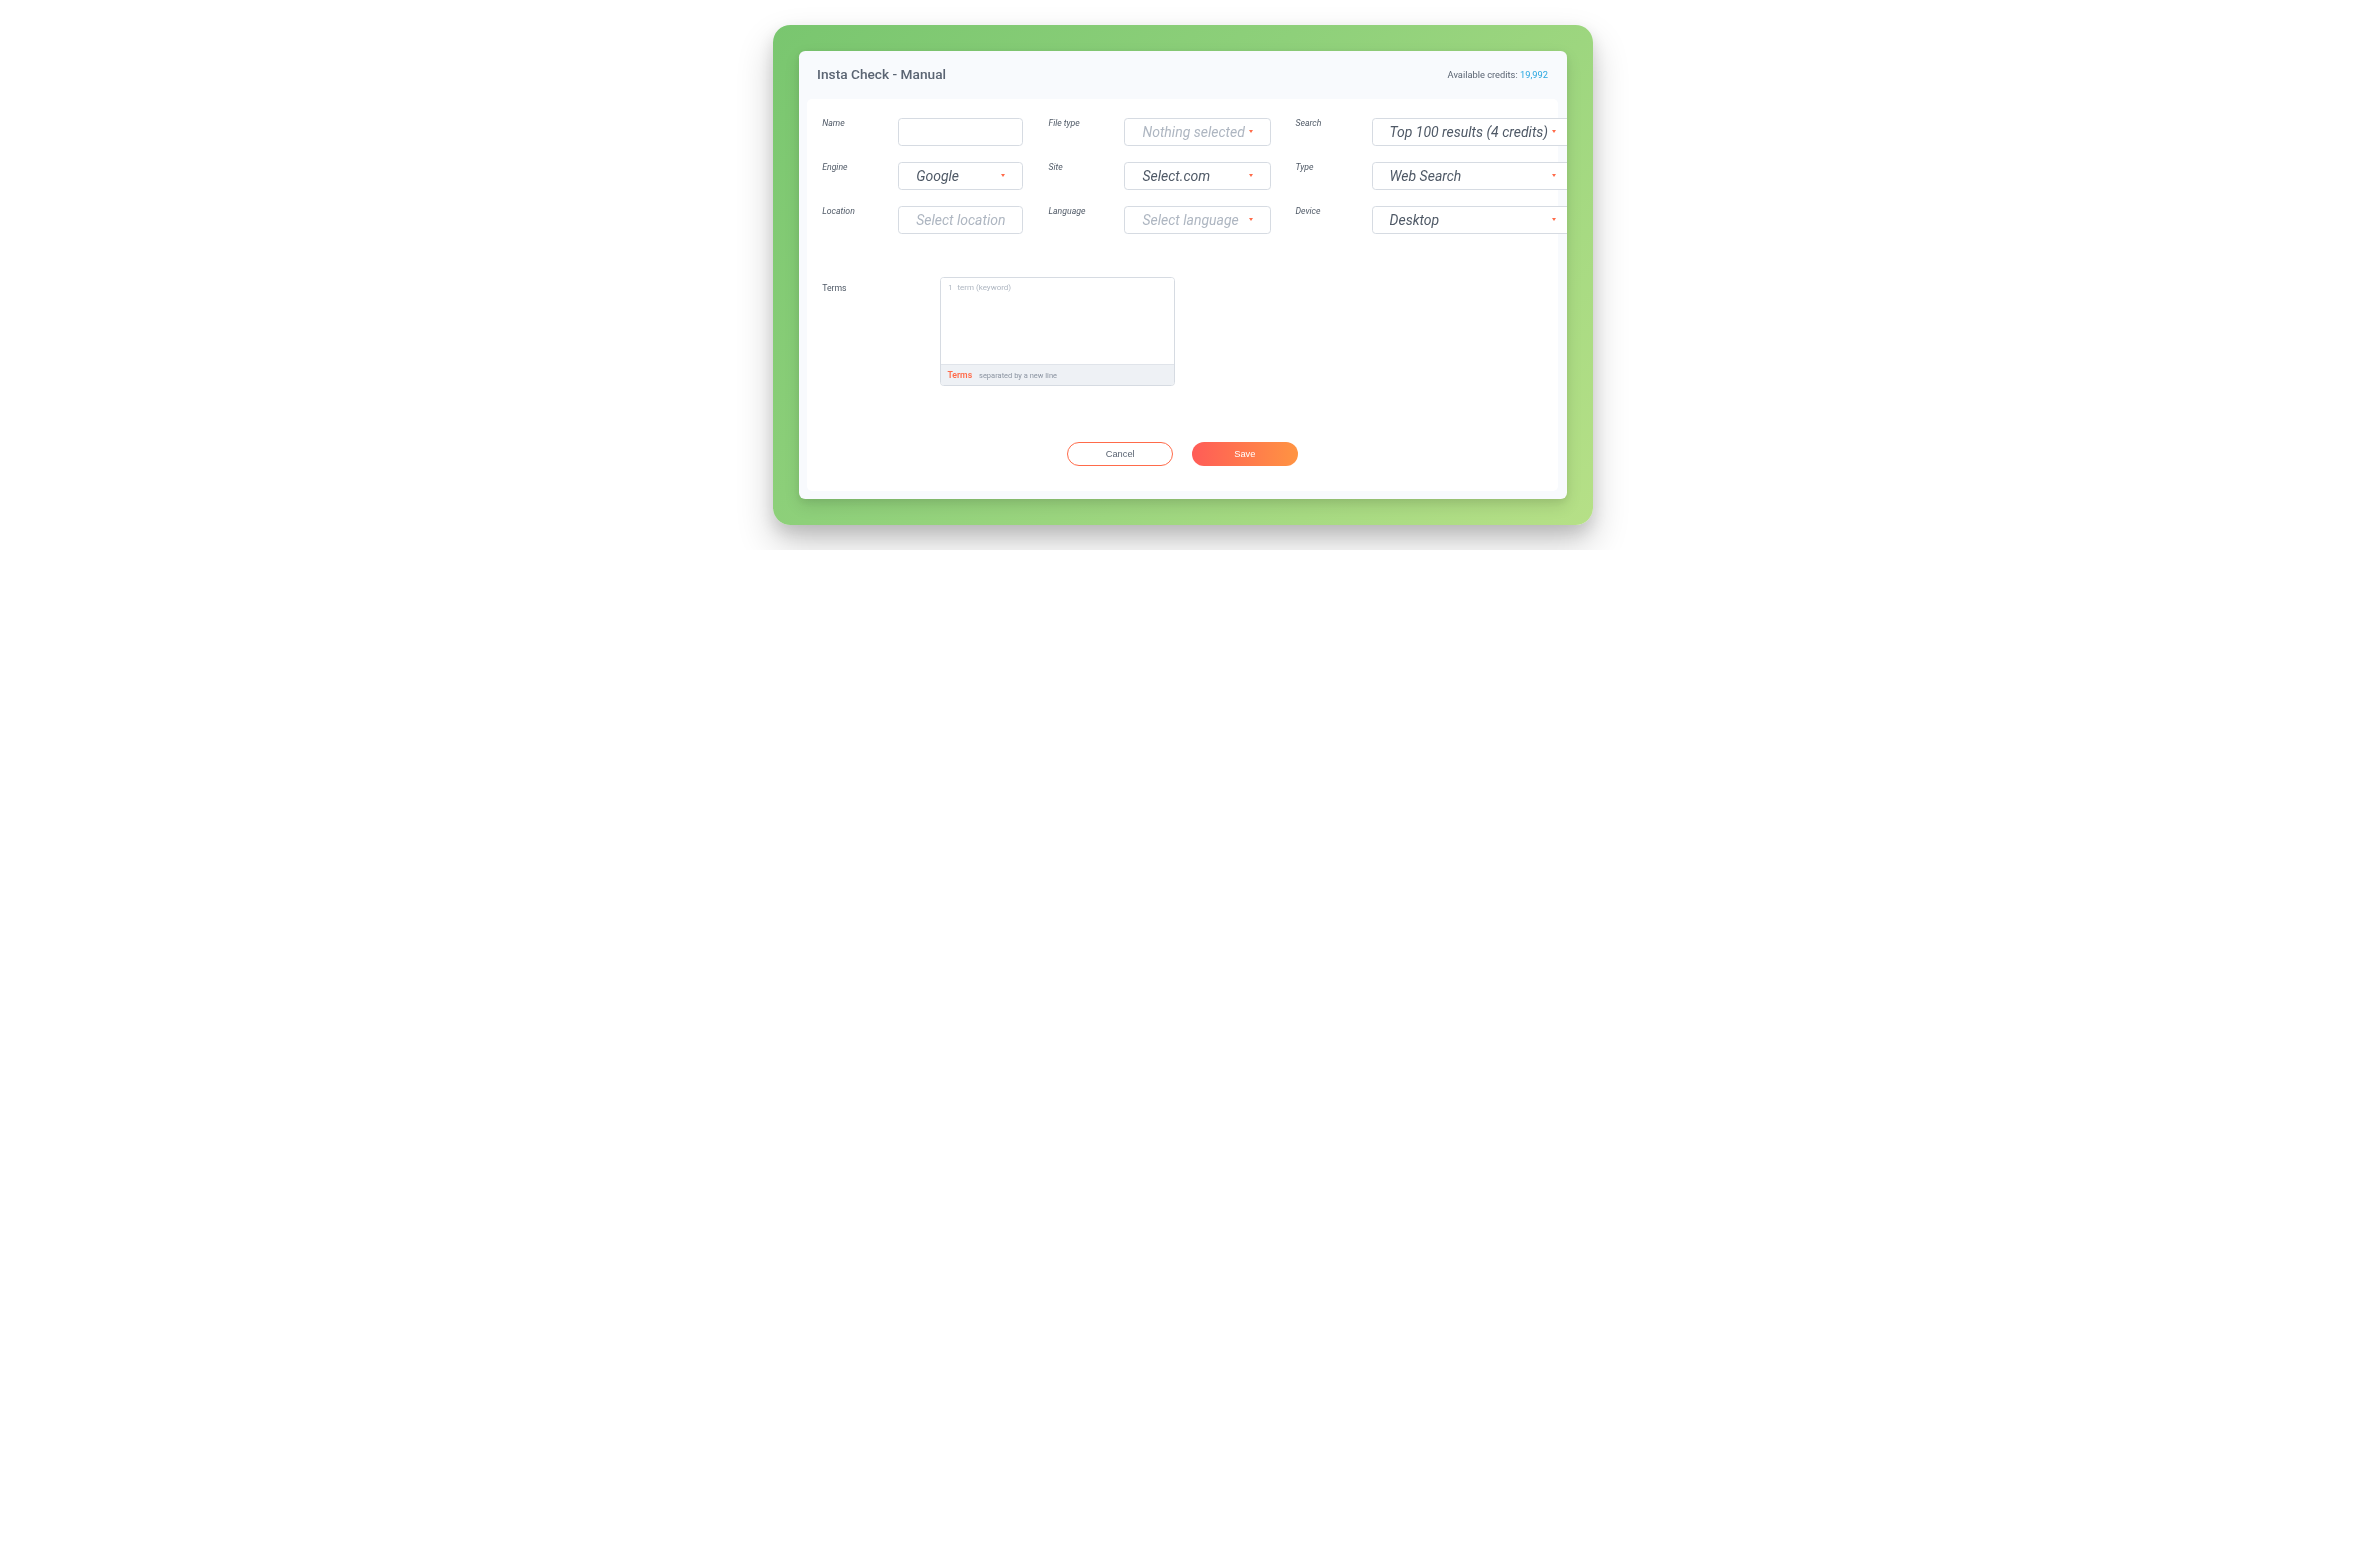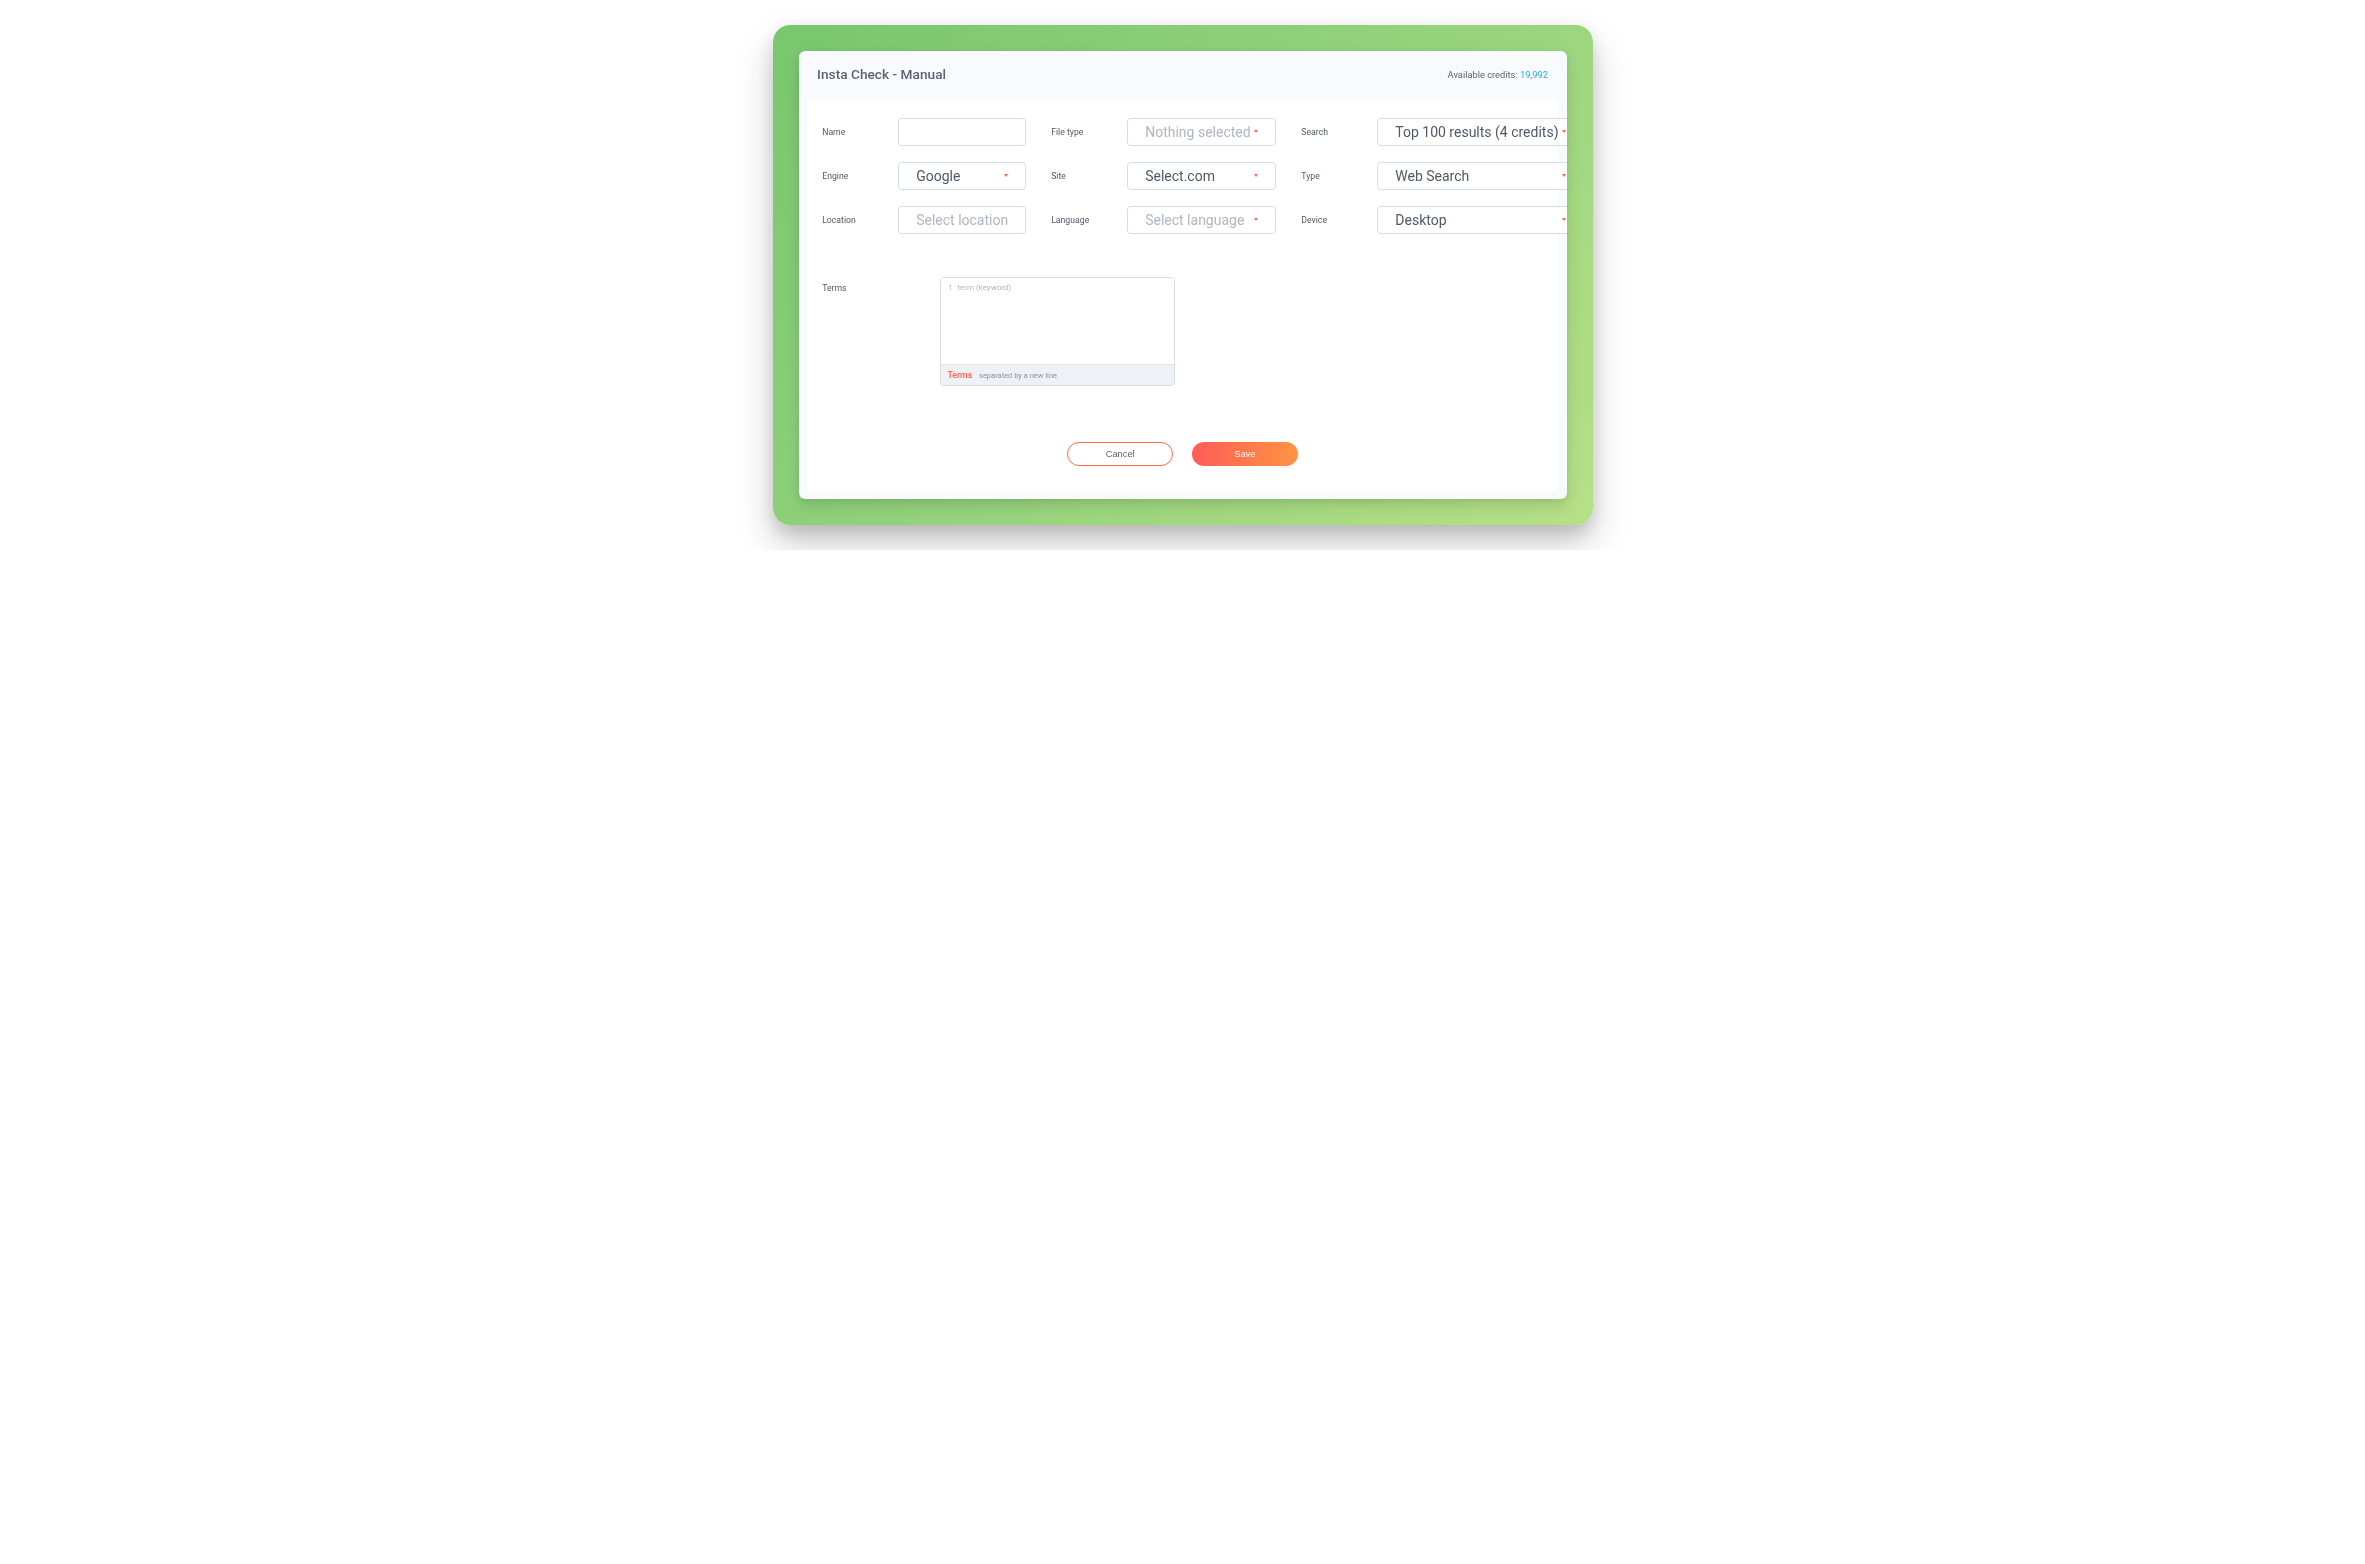--- a/index.html
+++ b/index.html
@@ -45,21 +45,21 @@
     padding: 18.6px 15px 25px;
   }
   .form-grid {
     display: grid;
     grid-template-columns: 1fr 1fr 1fr;
     column-gap: 25px;
     row-gap: 16px;
   }
   .form-field {
     display: flex;
-    align-items: center;
+    font-style: italic;
   }
   .form-label {
     width: 76px;
     font-size: 8.7px;
     color: #4f5966;
     flex-shrink: 0;
   }
   .text-input, .select-box {
     flex: 1;
     height: 28px;

